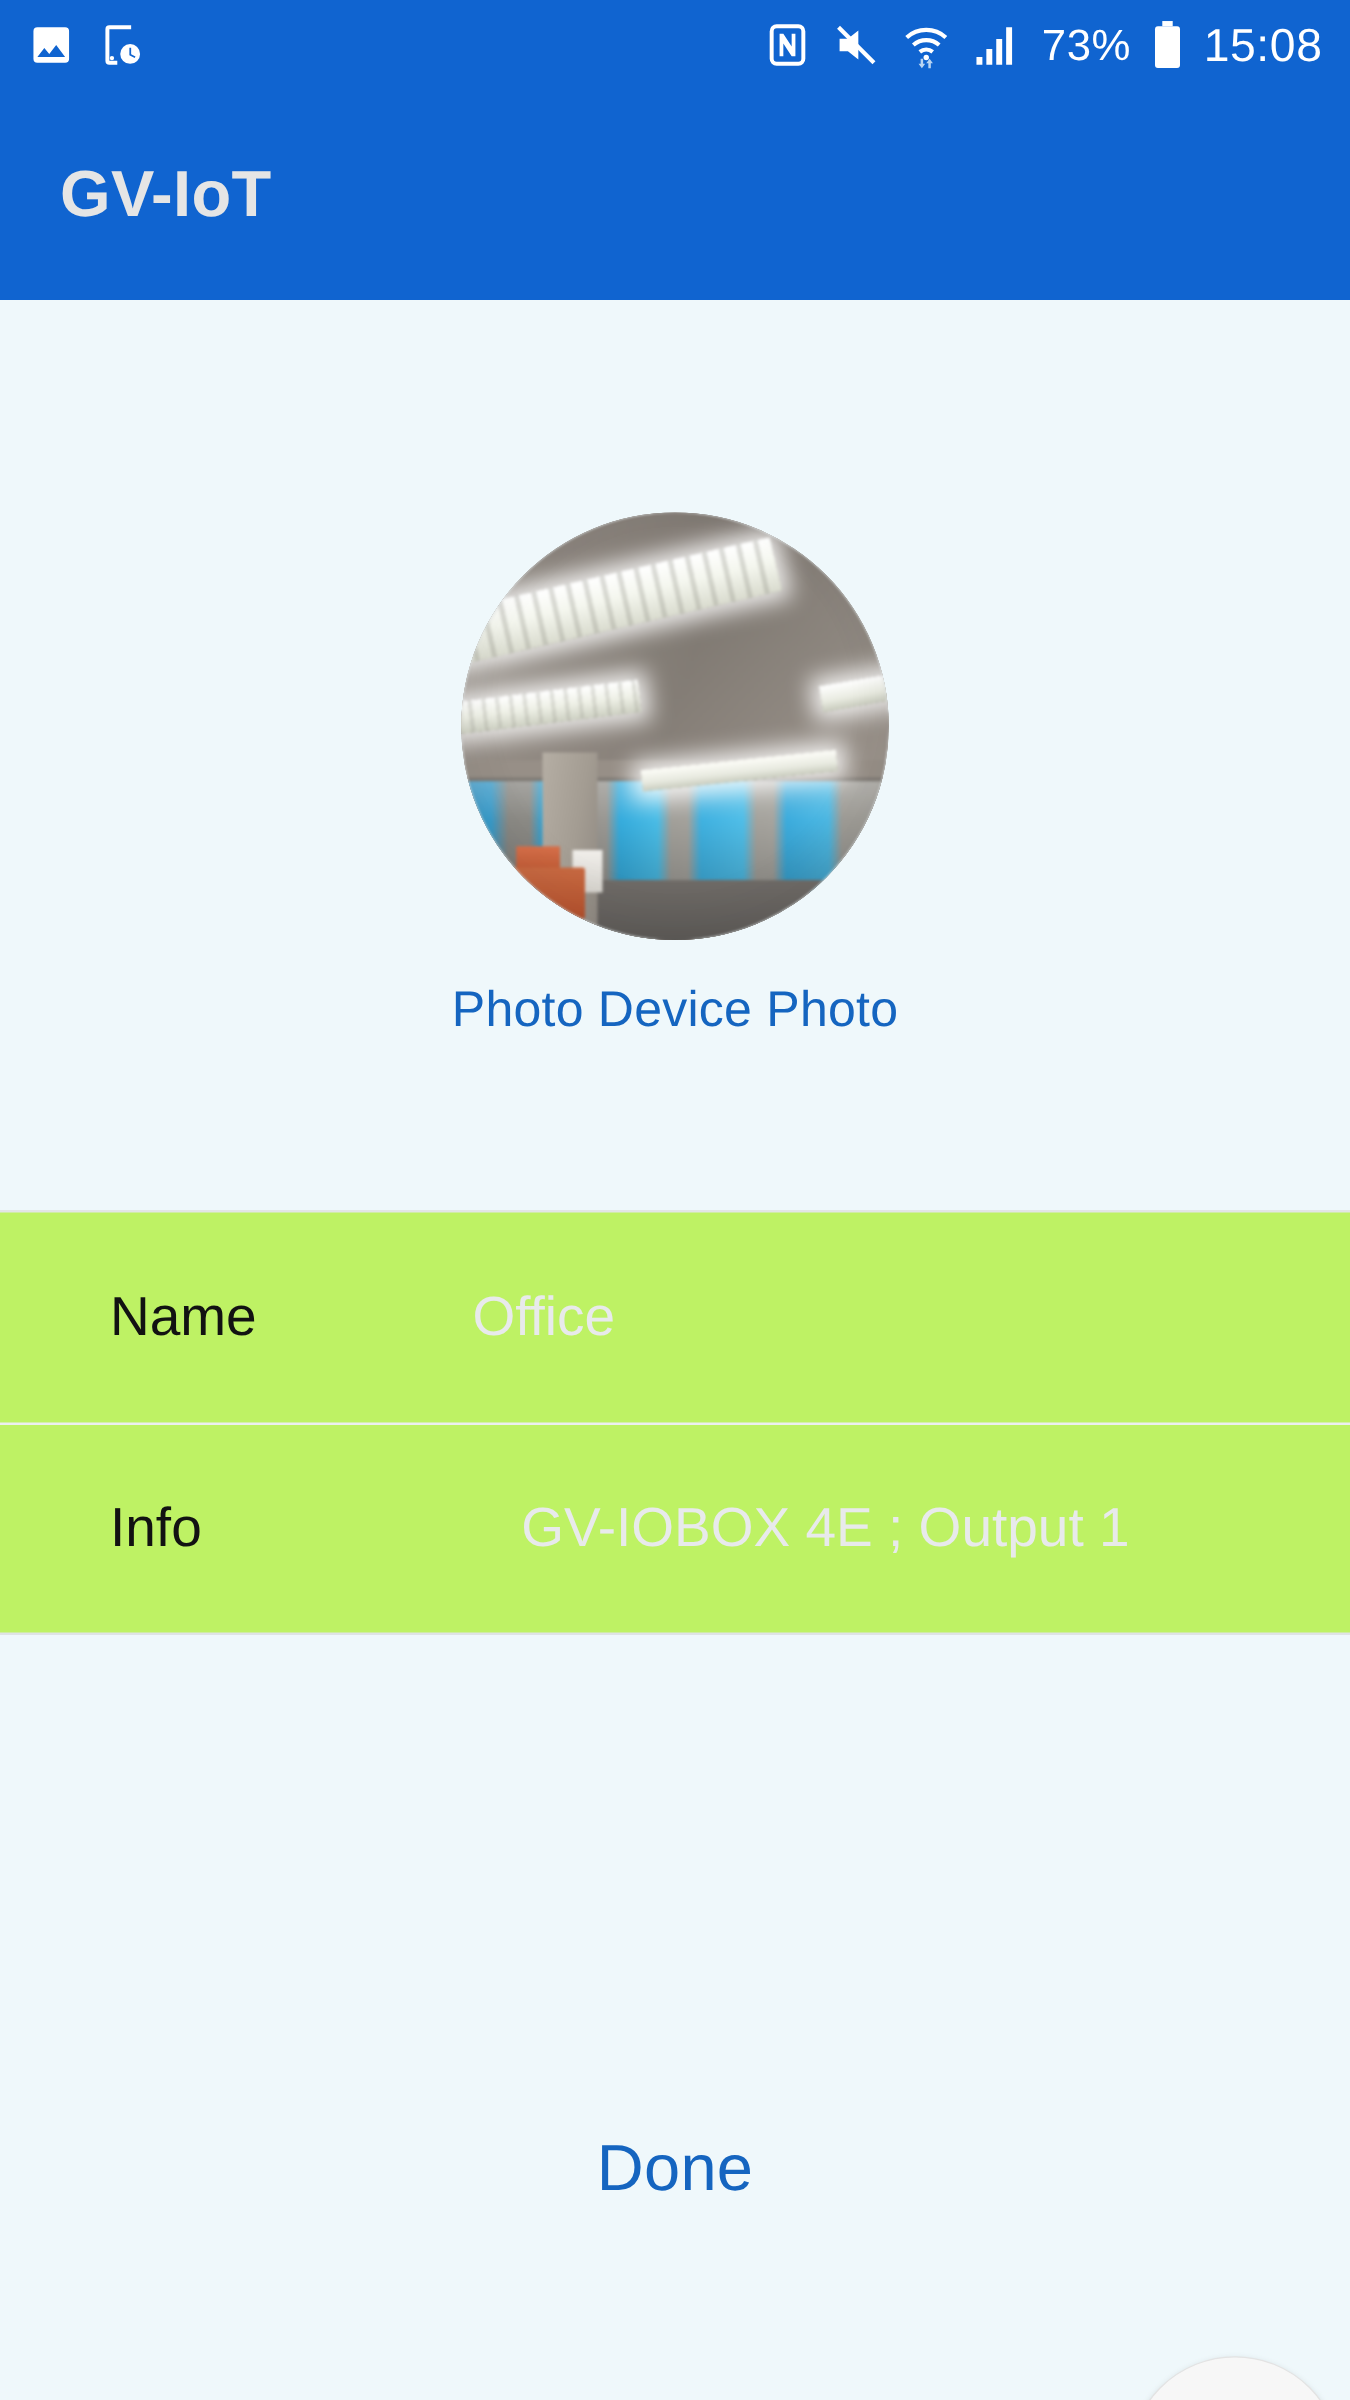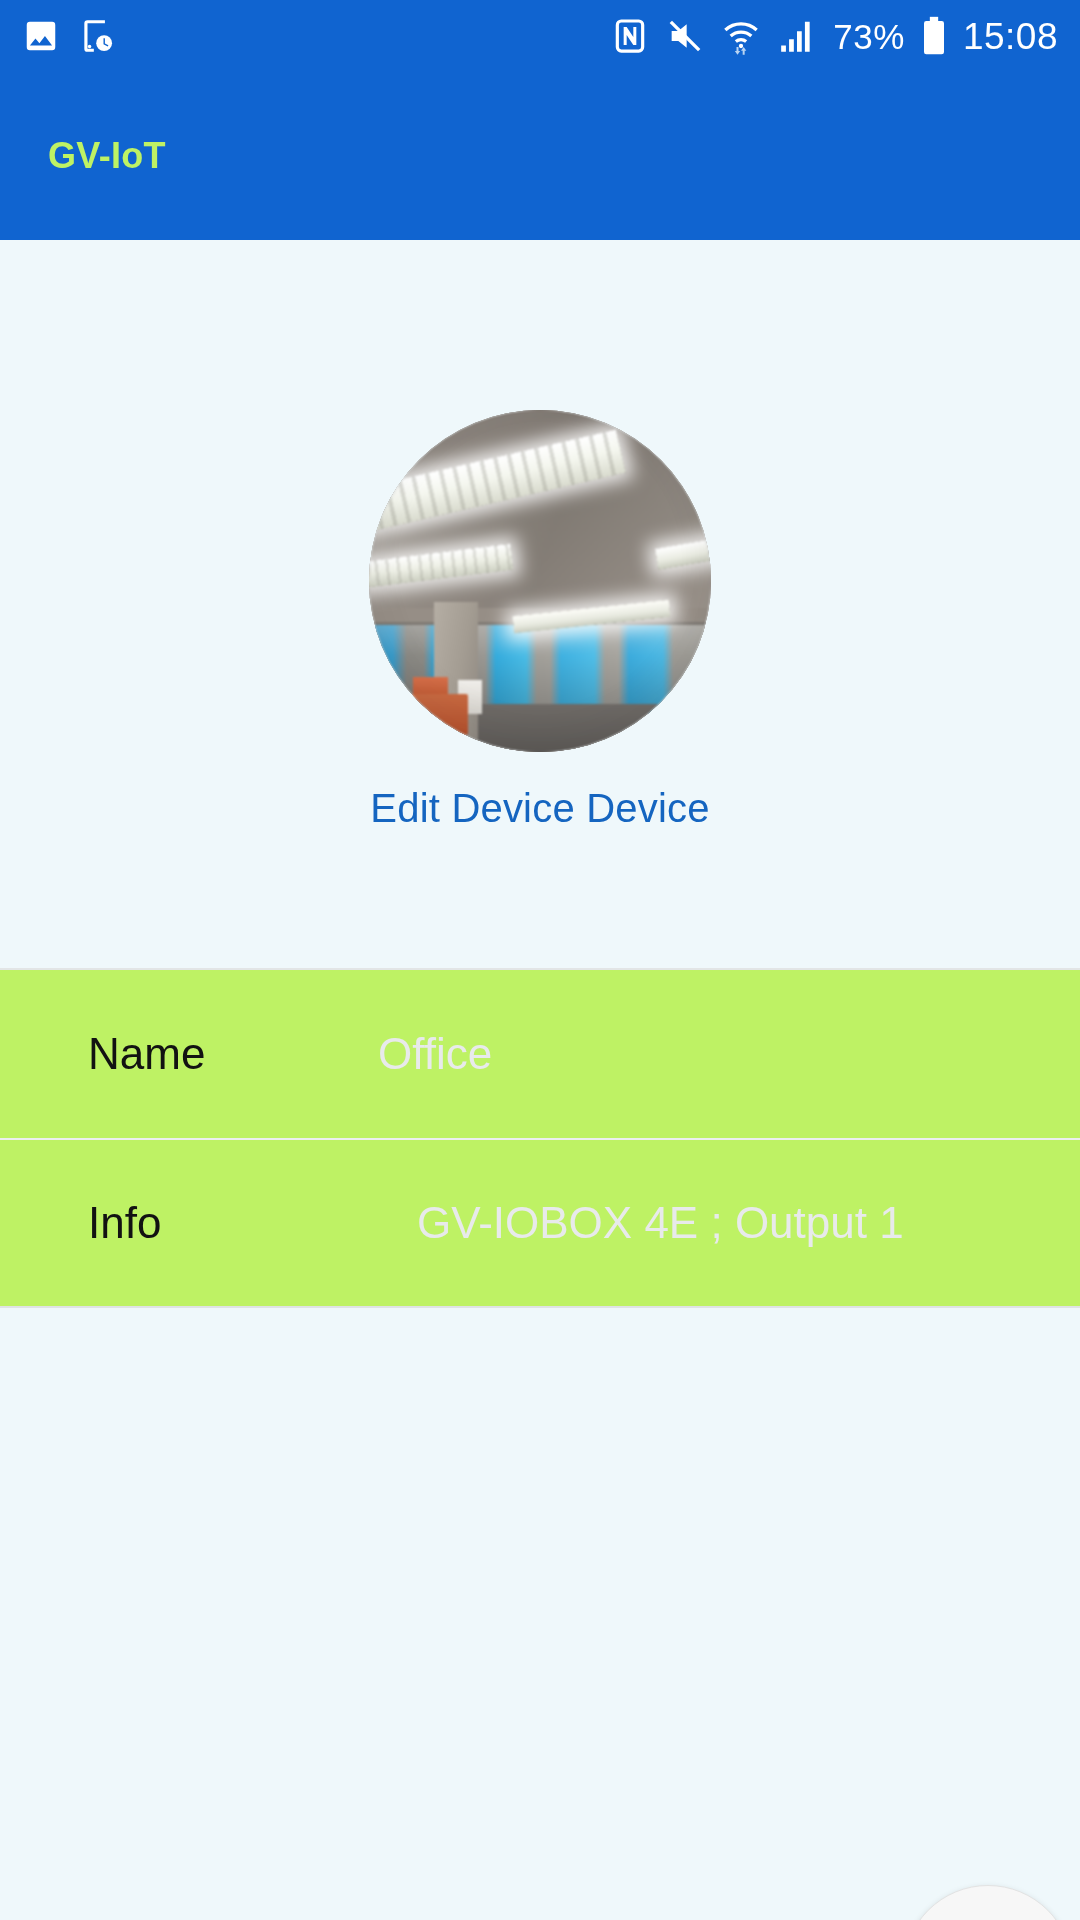--- a/index.html
+++ b/index.html
@@ -23,21 +23,21 @@
     letter-spacing:.5px; line-height:1;
   }
   .sb-clock{ font-size:37px;text-align:right; }
 
   
   .appbar{
     position:absolute; top:72px; left:0; width:1080px; height:168px;
     background:#1064d0; display:flex; align-items:center; padding-left:48px;
   }
   .appbar-title{
-    color:#bef264; font-size:36px; font-weight:700; letter-spacing:.3px;
+    color:#e5e5e5; font-size:52px; font-weight:700; letter-spacing:.3px;
   }
 
   
   .content{
     position:absolute; top:240px; left:0; width:1080px; height:1680px;
     background:#eff8fb;
   }
 
   
   .photo-block{
@@ -264,32 +264,33 @@
       <div class="ph-orange2"></div>
       <div class="ph-whitebox"></div>
       <div class="ph-orange"></div>
       <div class="ph-lamp l4"></div>
       <div class="ph-lamp l3"></div>
       <div class="ph-lamp l2"></div>
       <div class="ph-lamp l1"></div>
       <div class="ph-blur"></div>
       <div class="ph-vignette"></div>
     </div>
-    <div class="edit-photo-link">Edit Device Device</div>
+    <div class="edit-photo-link">Photo Device Photo</div>
   </div>
 
   <div class="form-section">
     <div class="form-row">
       <div class="row-label">Name</div>
       <input class="row-input" type="text" placeholder="Office" style="">
     </div>
     <div class="form-row">
       <div class="row-label">Info</div>
       <input class="row-input" type="text" placeholder="GV-IOBOX 4E ; Output 1" style="">
     </div>
   </div>
 
+  <div class="done-btn">Done</div>
 
   <div class="fab">
     
   </div>
 
 </div>
 
 </body></html>

